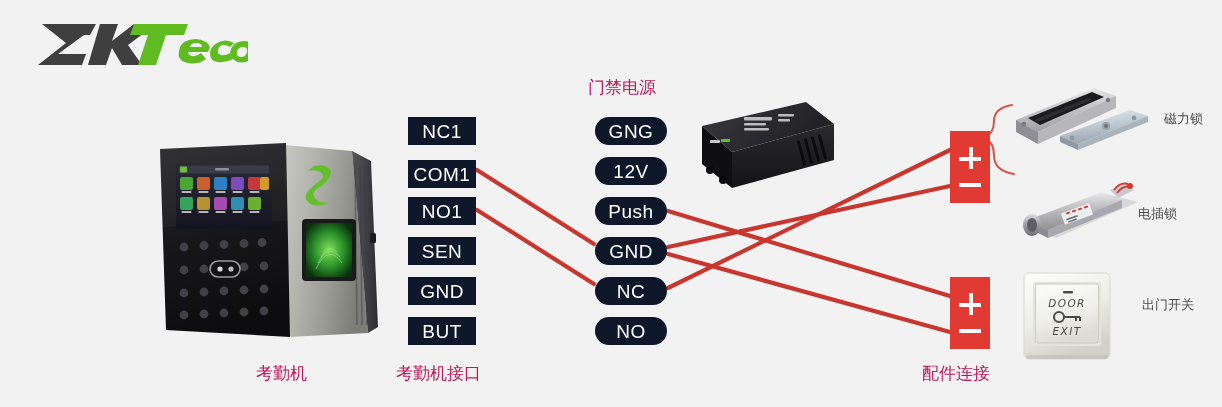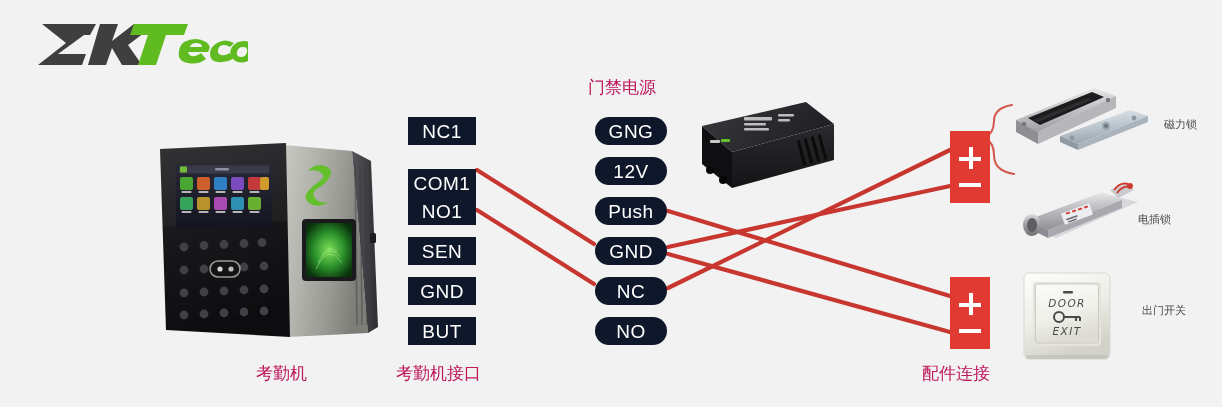--- a/index.html
+++ b/index.html
@@ -105,24 +105,23 @@
   }
   
   #exitbtn {
     position: absolute;
     left: 1022px; top: 271px;
     width: 92px; height: 92px; font-style: italic;
   }
   .lbl-right {
     position: absolute;
     color: #4a4a4a;
-    font-size: 11px;
+    font-size: 13px;
     white-space: nowrap;
     font-family: "DejaVu Sans", "Liberation Sans", sans-serif;
-    margin-top: 7px;
   }
 </style>
 </head>
 <body>
 
 <div id="stage">
 
   <div id="logo">
     <svg width="210" height="52" viewBox="0 0 210 52" xmlns="http://www.w3.org/2000/svg">
       <g>
@@ -448,21 +447,21 @@
       <line x1="668" y1="288" x2="950" y2="150"></line>
     </g>
 
     <g stroke="#d4564b" stroke-width="2" fill="none" stroke-linecap="round">
       <path d="M1012 105 q-18 3 -18 16 q0 13 -10 17 q10 4 10 17 q0 16 20 19"></path>
     </g>
   </svg>
 
   <div class="col-left">
     <div class="term" style="top:117px">NC1</div>
-    <div class="term" style="top:169px">COM1</div>
+    <div class="term" style="top:160px">COM1</div>
     <div class="term" style="top:197px">NO1</div>
     <div class="term" style="top:237px">SEN</div>
     <div class="term" style="top:277px">GND</div>
     <div class="term" style="top:317px">BUT</div>
   </div>
 
   <div class="col-mid">
     <div class="term" style="top:117px">GNG</div>
     <div class="term" style="top:157px">12V</div>
     <div class="term" style="top:197px">Push</div>

